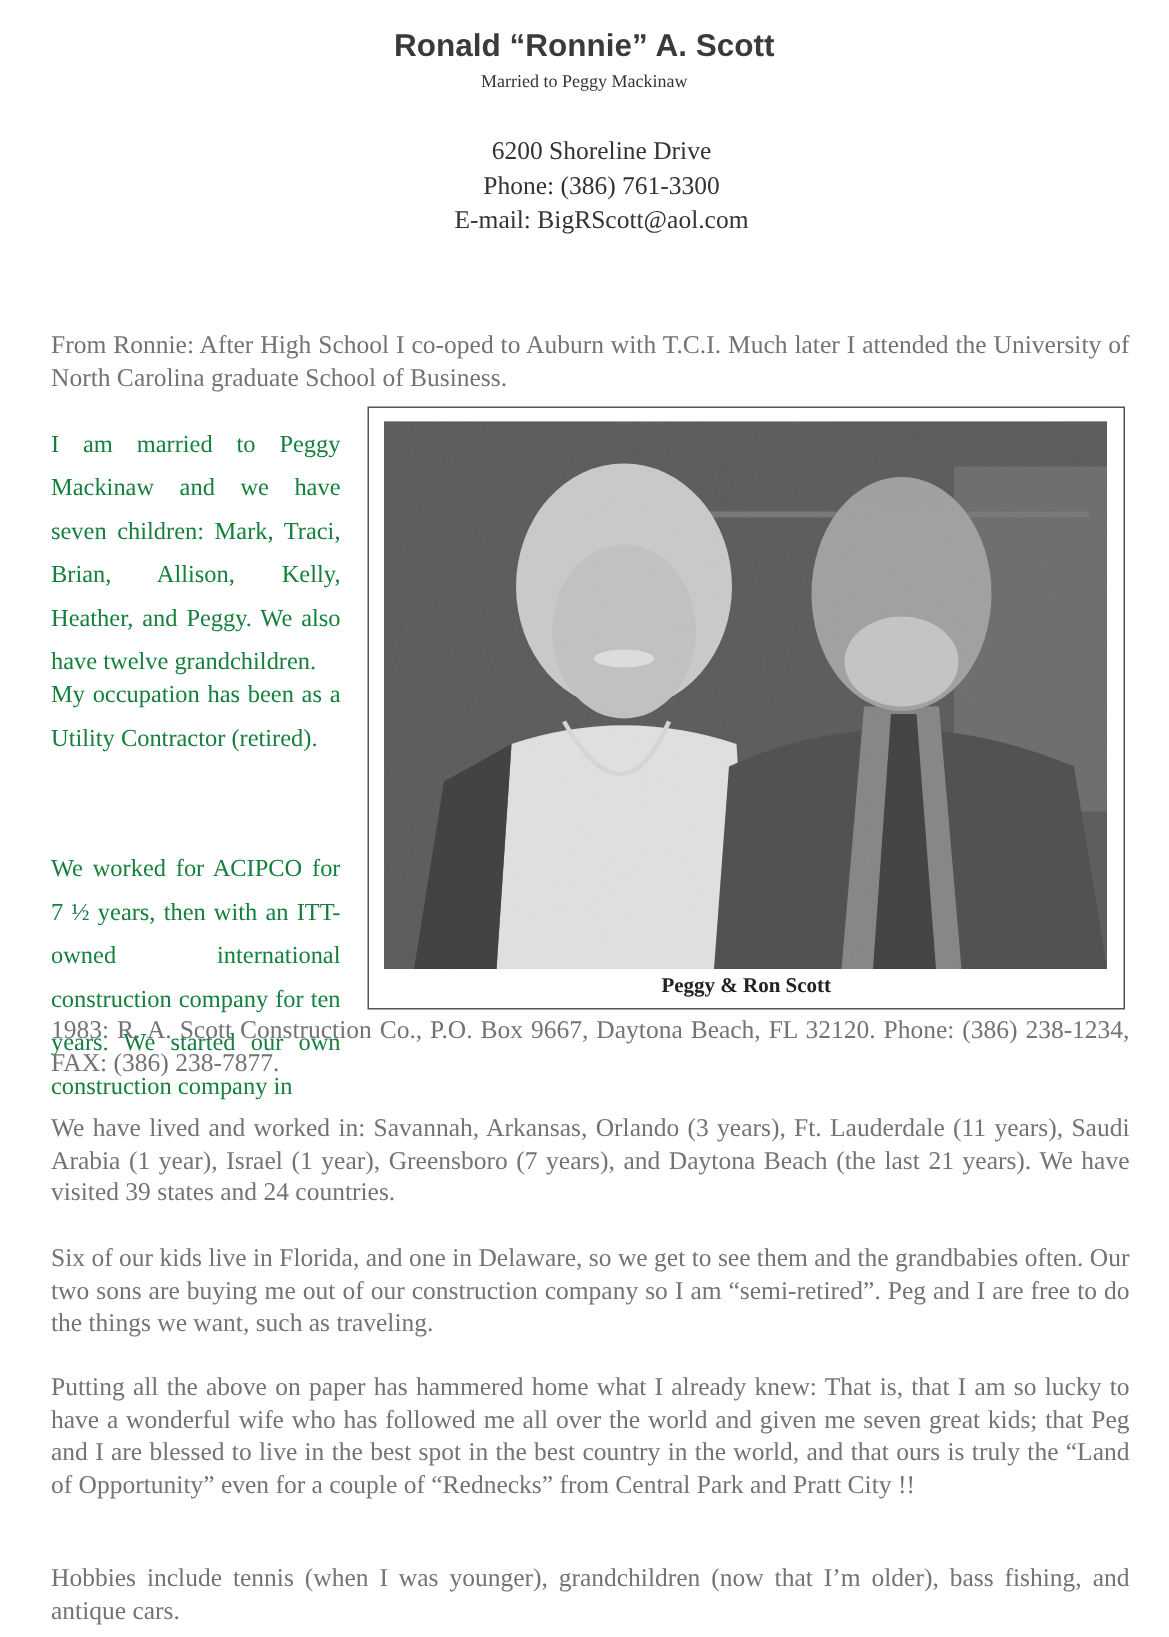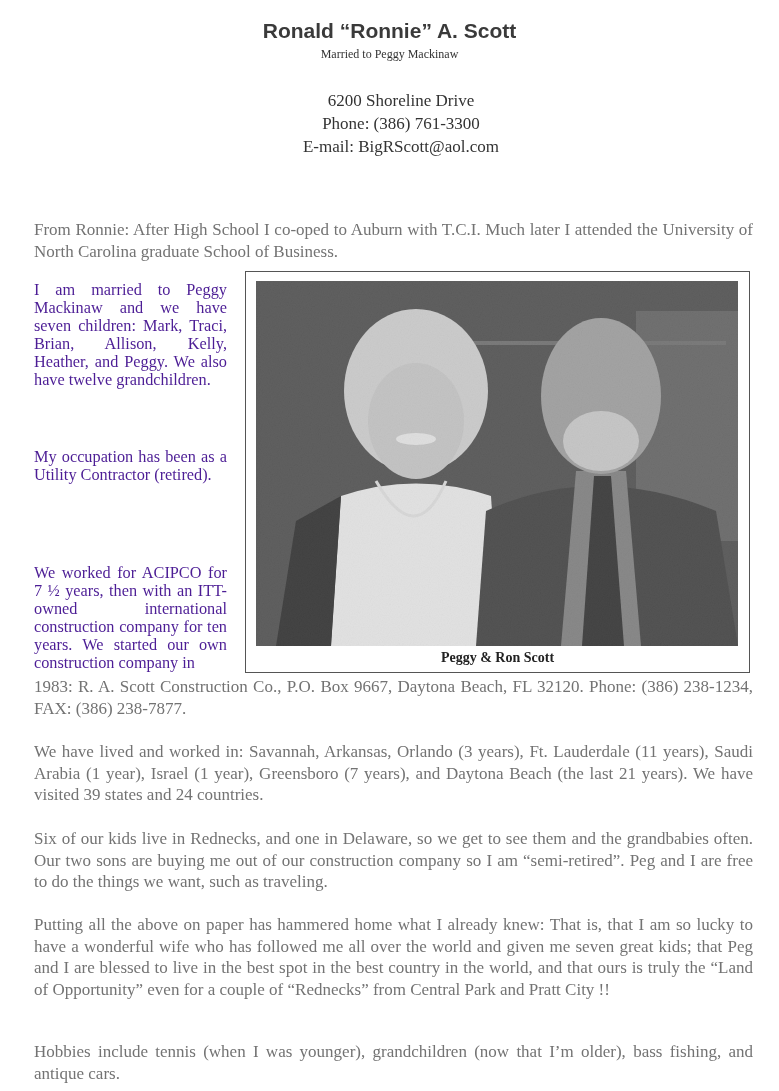--- a/index.html
+++ b/index.html
@@ -16,21 +16,21 @@
     .address { margin-top: 24px; font-size: 17px; line-height: 23px; color: #333; margin-left: 23px; }
     .address div { margin: 0; }
 
     .para {
       position: absolute; left: 34px; width: 719px;
       font-size: 17px; line-height: 21.5px; text-align: justify; color: #737373;
       margin: 0;
     }
     .col {
       position: absolute; left: 34px; width: 193px;
-      font-size: 16.3px; line-height: 18px; text-align: justify; color: #4c1d95;
+      font-size: 16.3px; line-height: 29px; text-align: justify; color: #15803d;
       margin: 0;
     }
     .frame {
       position: absolute; left: 245px; top: 271px; width: 505px; height: 402px;
       border: 1.5px solid #555; box-sizing: border-box; background: #fff;
     }
     .photo {
       position: absolute; left: 10px; top: 9px; width: 482px; height: 365px;
       background: radial-gradient(ellipse at 50% 40%, #7a7a7a 0%, #555 60%, #3e3e3e 100%);
       overflow: hidden;
@@ -91,15 +91,15 @@
       <ellipse cx="345" cy="115" rx="60" ry="78" fill="#a9a9a9"></ellipse>
       <ellipse cx="345" cy="160" rx="38" ry="30" fill="#d2d2d2"></ellipse>
       <rect width="482" height="365" fill="#888" opacity="0.15" filter="url(#grain)"></rect>
     </svg>
   </div>
   <div class="caption">Peggy &amp; Ron Scott</div>
 </div>
 
 <p class="para" style="top:676px;">1983: R. A. Scott Construction Co., P.O. Box 9667, Daytona Beach, FL 32120. Phone: (386) 238-1234, FAX: (386) 238-7877.</p>
 <p class="para" style="top:741px;">We have lived and worked in: Savannah, Arkansas, Orlando (3 years), Ft. Lauderdale (11 years), Saudi Arabia (1 year), Israel (1 year), Greensboro (7 years), and Daytona Beach (the last 21 years).  We have visited 39 states and 24 countries.</p>
-<p class="para" style="top:828px;">Six of our kids live in Rednecks, and one in Delaware, so we get to see them and the grandbabies often.  Our two sons are buying me out of our construction company so I am “semi-retired”.  Peg and I are free to do the things we want, such as traveling.</p>
+<p class="para" style="top:828px;">Six of our kids live in Florida, and one in Delaware, so we get to see them and the grandbabies often.  Our two sons are buying me out of our construction company so I am “semi-retired”.  Peg and I are free to do the things we want, such as traveling.</p>
 <p class="para" style="top:914px;">Putting all the above on paper has hammered home what I already knew: That is, that I am so lucky to have a wonderful wife who has followed me all over the world and given me seven great kids; that Peg and I are blessed to live in the best spot in the best country in the world, and that ours is truly the “Land of Opportunity” even for a couple of “Rednecks” from Central Park and Pratt City !!</p>
 <p class="para" style="top:1041px;">Hobbies include tennis (when I was younger), grandchildren (now that I’m older), bass fishing, and antique cars.</p>
 
 </body></html>

